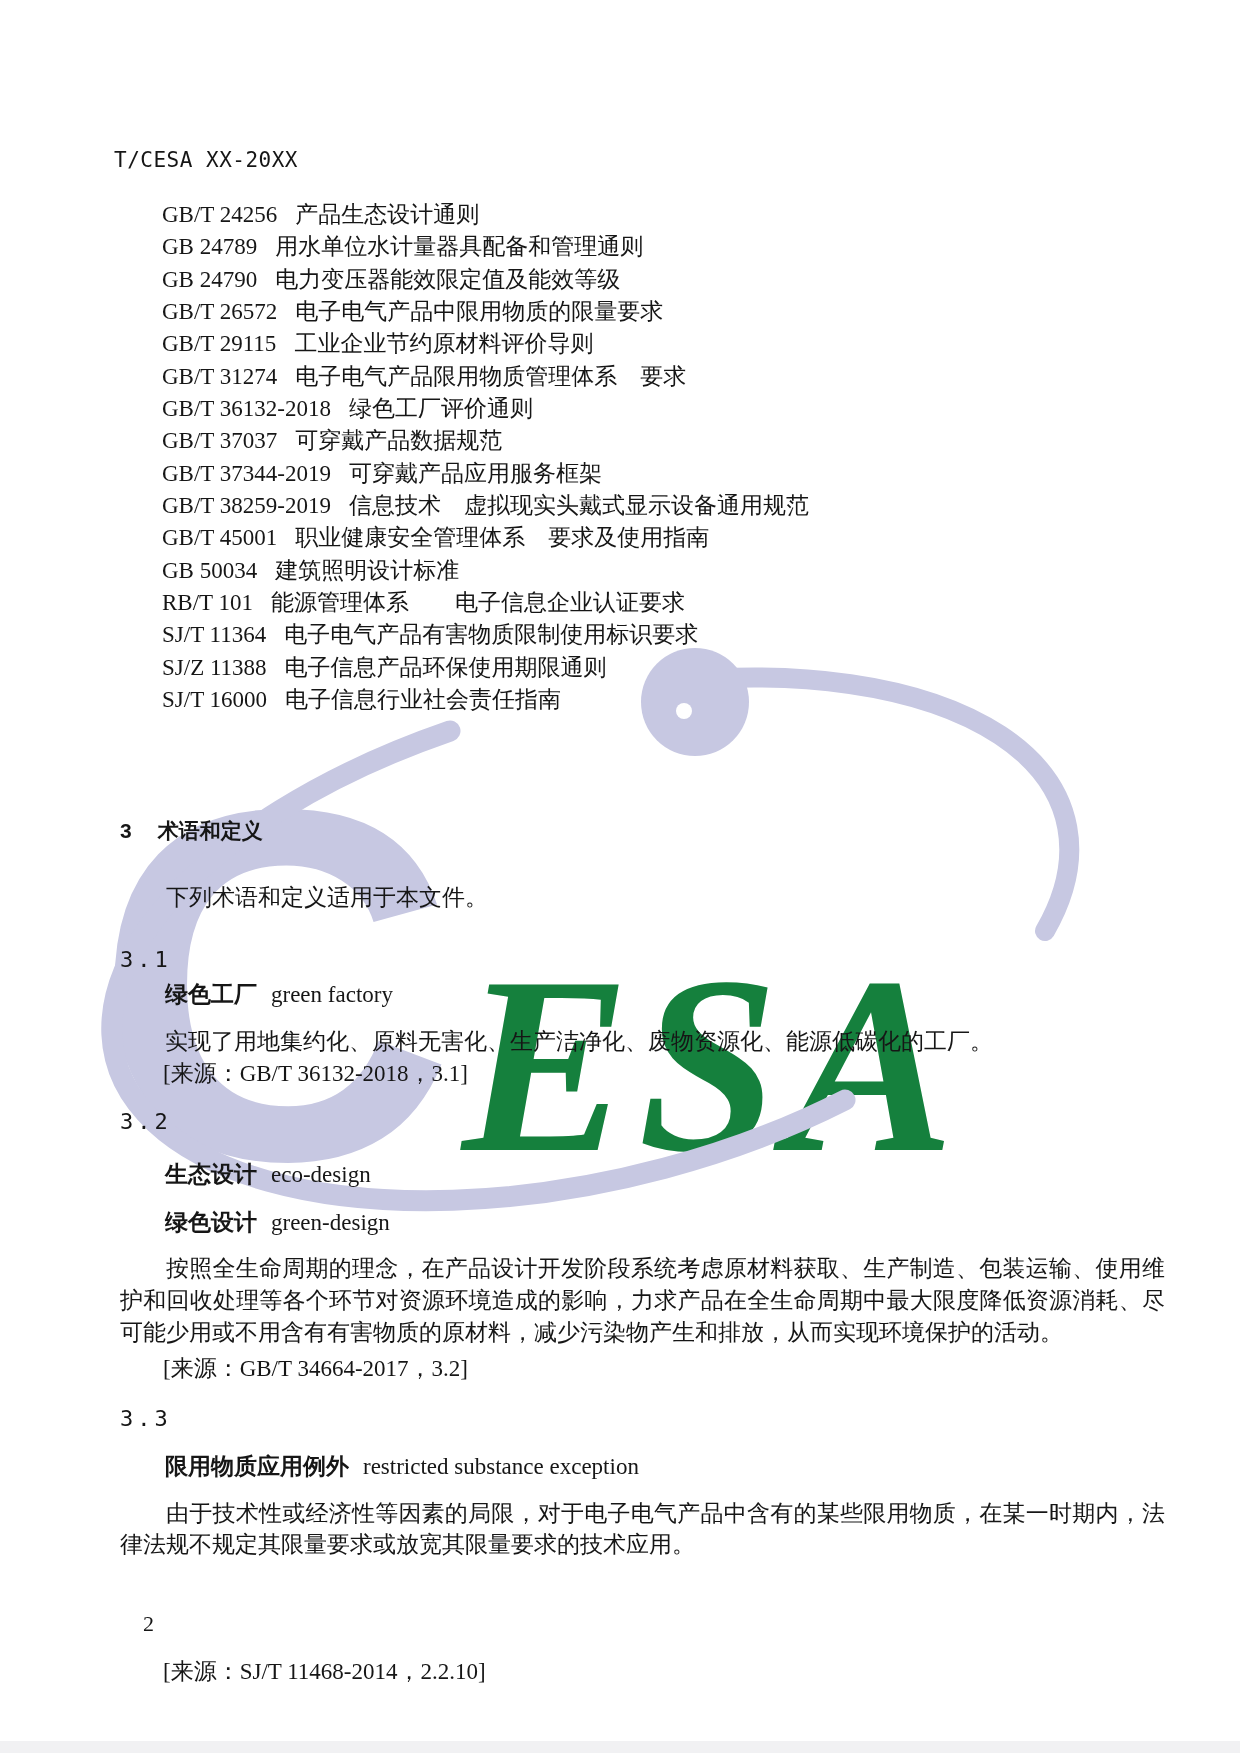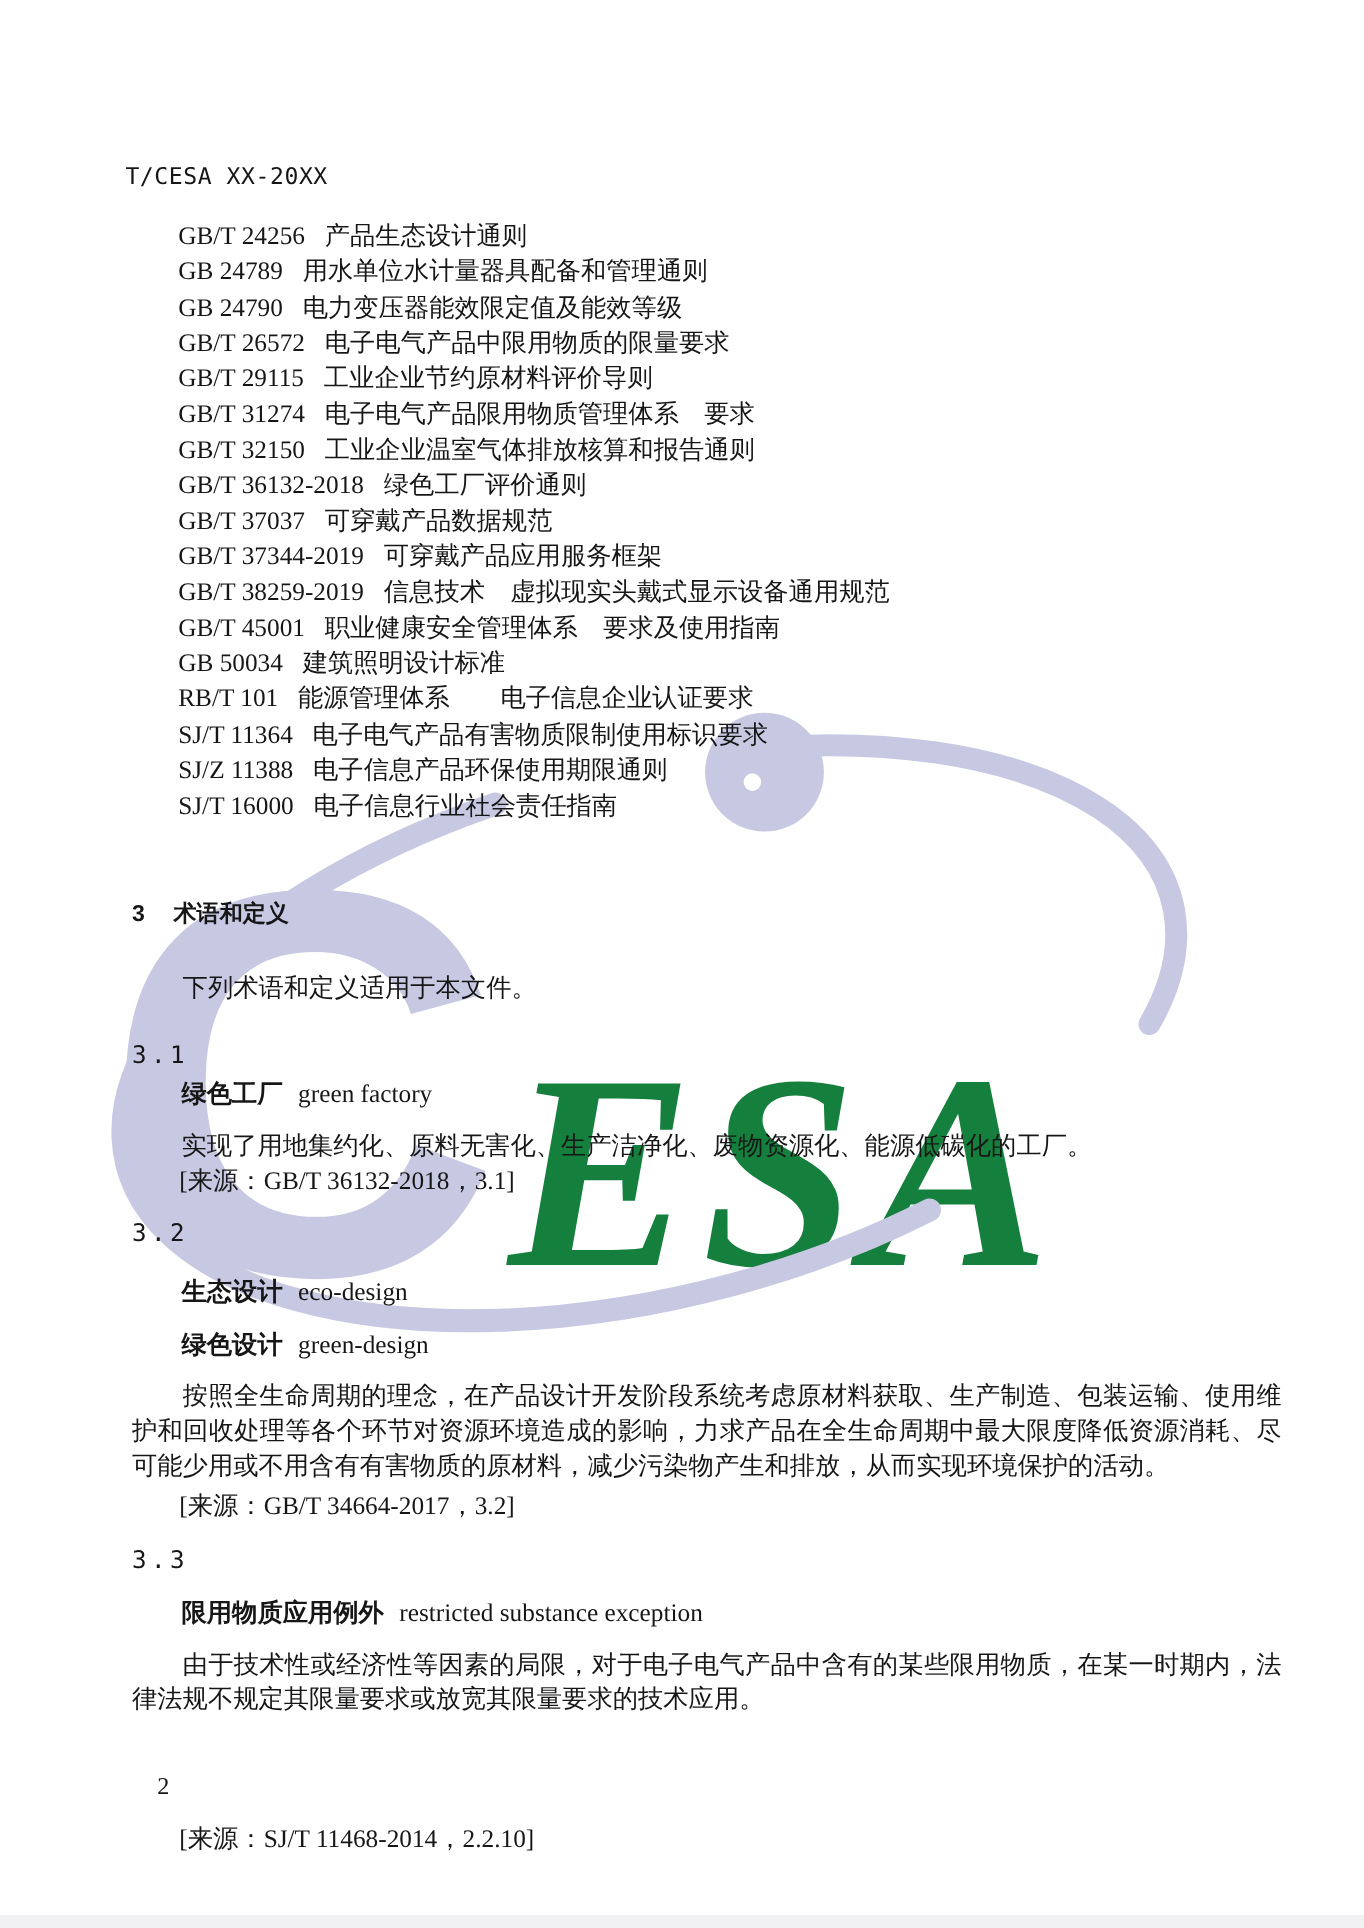--- a/index.html
+++ b/index.html
@@ -75,21 +75,20 @@
 
   <div class="abs hdr">T/CESA XX-20XX</div>
 
   <div class="abs" id="refs">
     <div class="ref"><span class="code">GB/T 24256</span><span>产品生态设计通则</span></div>
     <div class="ref"><span class="code">GB 24789</span><span>用水单位水计量器具配备和管理通则</span></div>
     <div class="ref"><span class="code">GB 24790</span><span>电力变压器能效限定值及能效等级</span></div>
     <div class="ref"><span class="code">GB/T 26572</span><span>电子电气产品中限用物质的限量要求</span></div>
     <div class="ref"><span class="code">GB/T 29115</span><span>工业企业节约原材料评价导则</span></div>
     <div class="ref"><span class="code">GB/T 31274</span><span>电子电气产品限用物质管理体系　要求</span></div>
-    <div class="ref"><span class="code">GB/T 32150</span><span>工业企业温室气体排放核算和报告通则</span></div>
     <div class="ref"><span class="code">GB/T 36132-2018</span><span>绿色工厂评价通则</span></div>
     <div class="ref"><span class="code">GB/T 37037</span><span>可穿戴产品数据规范</span></div>
     <div class="ref"><span class="code">GB/T 37344-2019</span><span>可穿戴产品应用服务框架</span></div>
     <div class="ref"><span class="code">GB/T 38259-2019</span><span>信息技术　虚拟现实头戴式显示设备通用规范</span></div>
     <div class="ref"><span class="code">GB/T 45001</span><span>职业健康安全管理体系　要求及使用指南</span></div>
     <div class="ref"><span class="code">GB 50034</span><span>建筑照明设计标准</span></div>
     <div class="ref"><span class="code">RB/T 101</span><span>能源管理体系　　电子信息企业认证要求</span></div>
     <div class="ref"><span class="code">SJ/T 11364</span><span>电子电气产品有害物质限制使用标识要求</span></div>
     <div class="ref"><span class="code">SJ/Z 11388</span><span>电子信息产品环保使用期限通则</span></div>
     <div class="ref"><span class="code">SJ/T 16000</span><span>电子信息行业社会责任指南</span></div>

